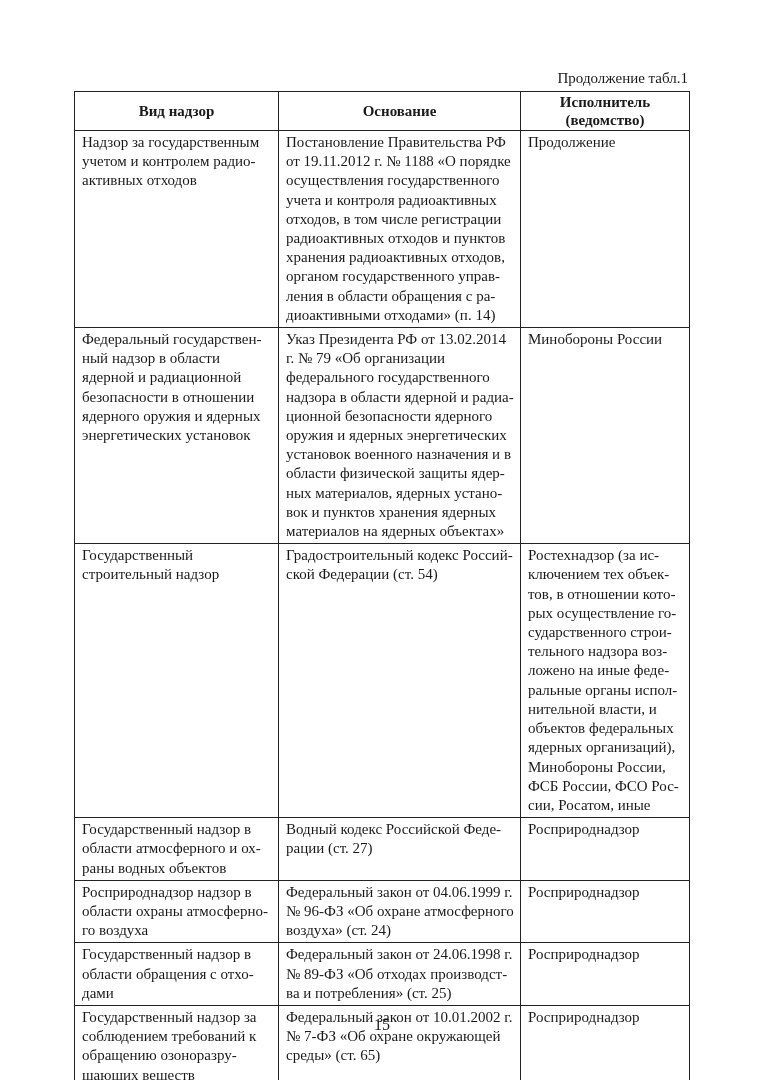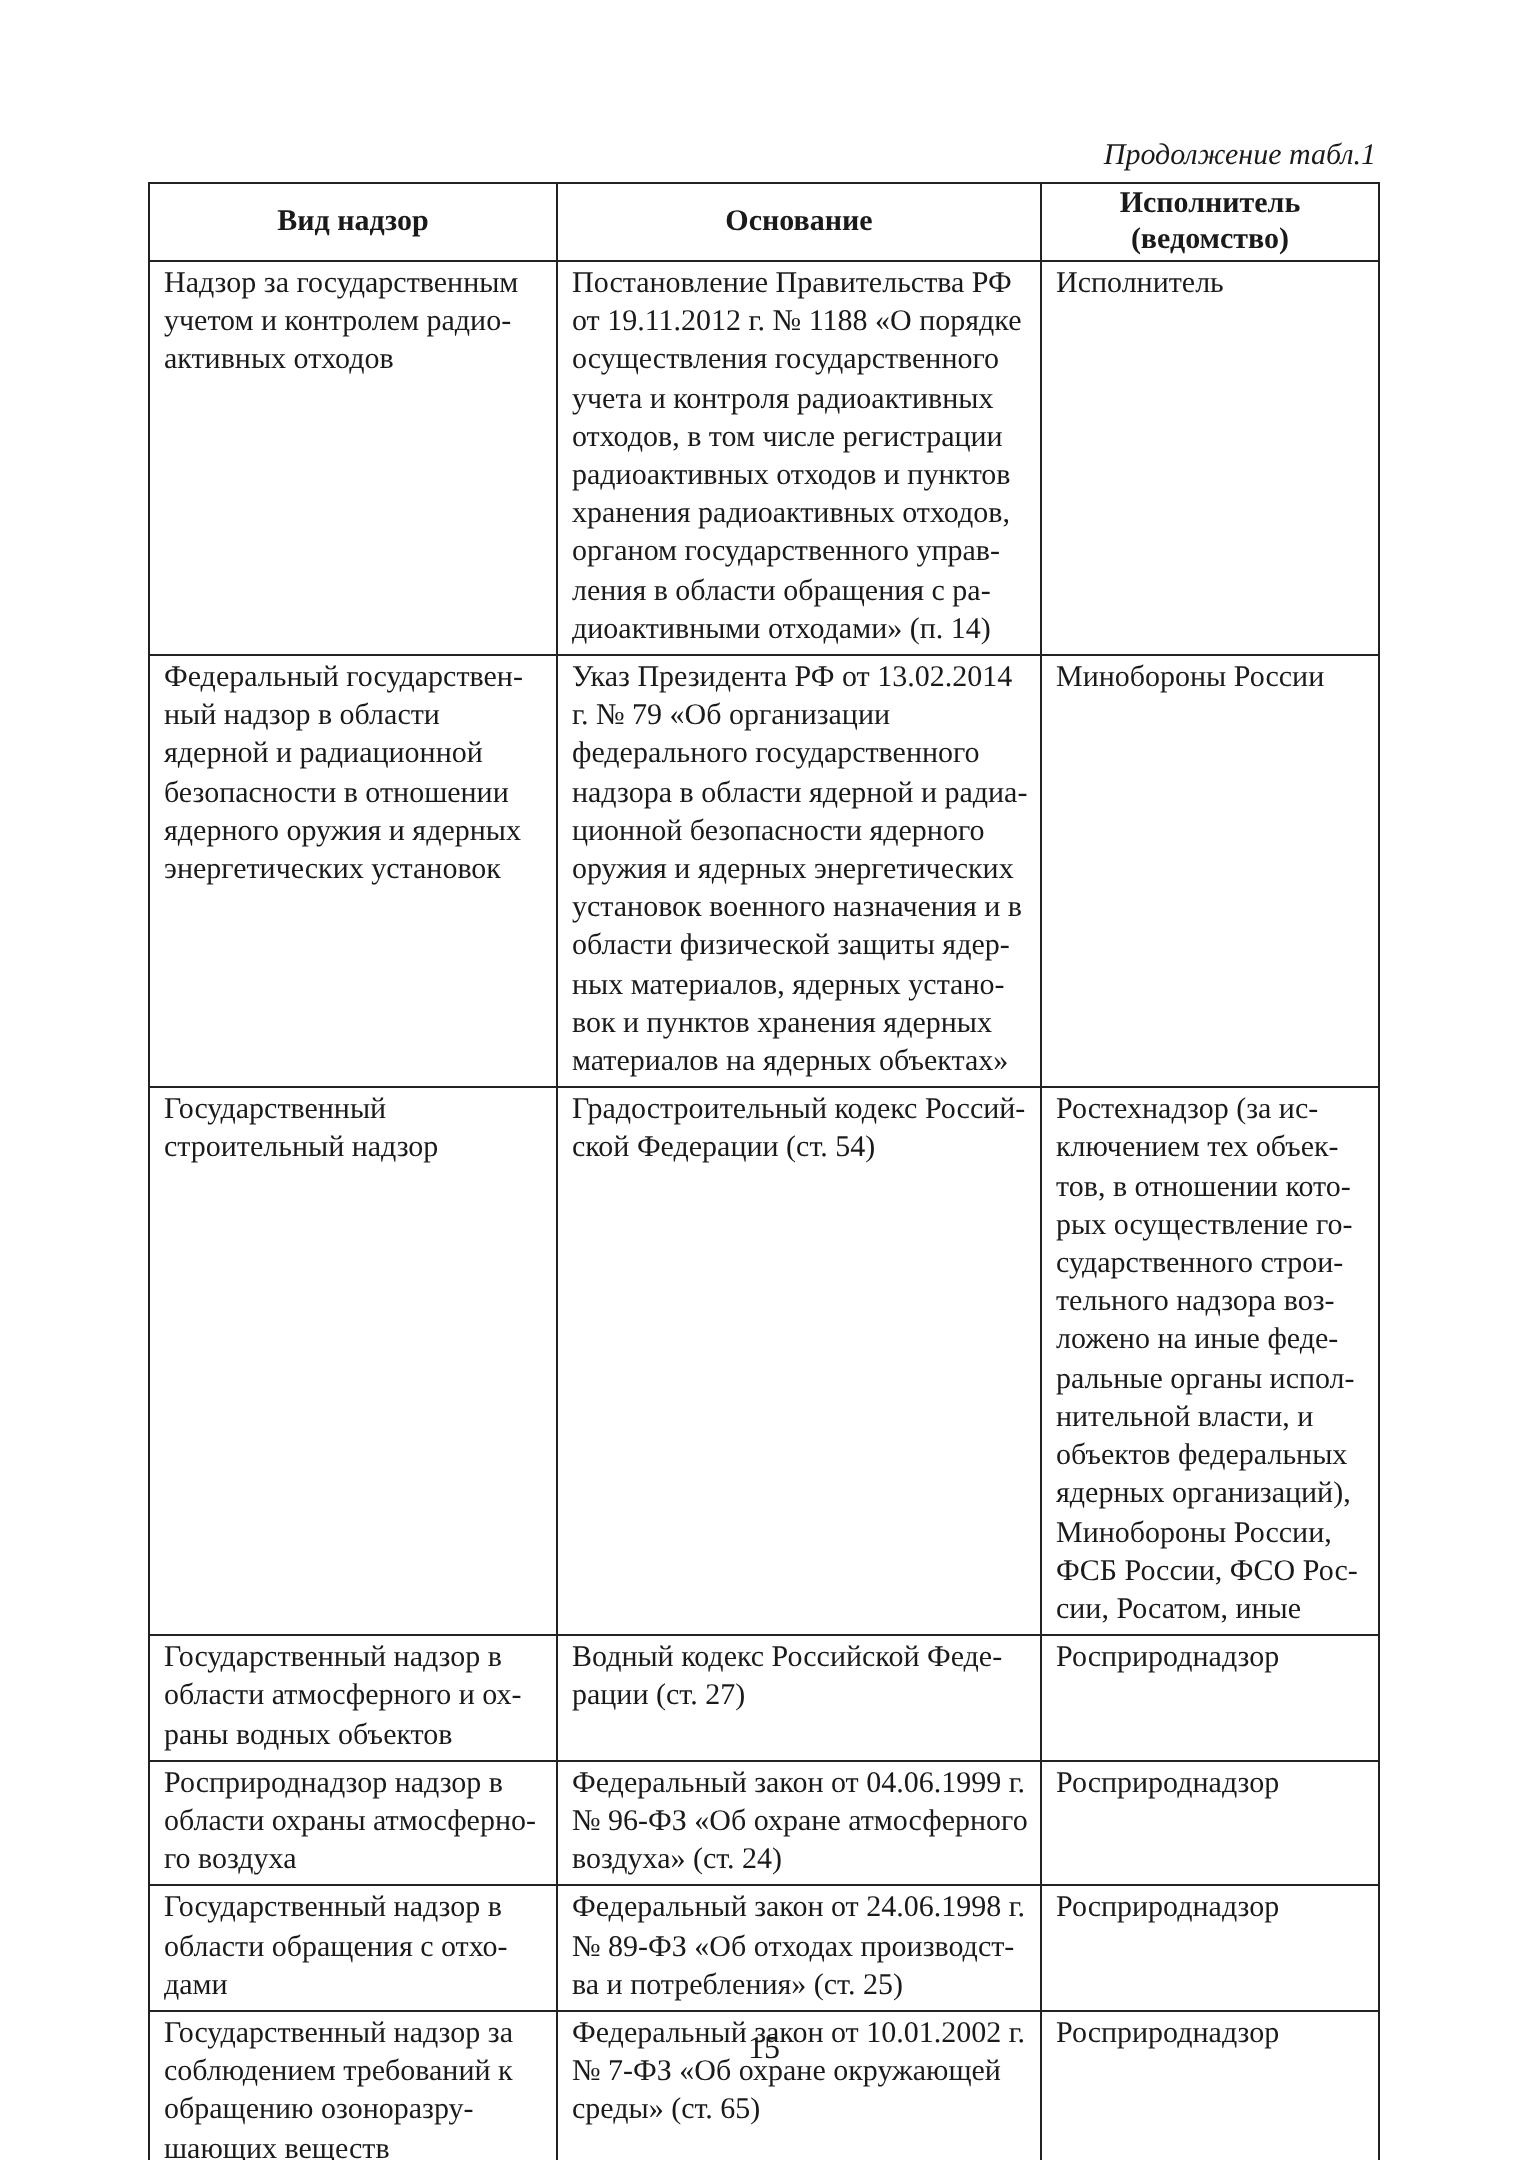--- a/index.html
+++ b/index.html
@@ -1,18 +1,18 @@
 <!DOCTYPE html>
 <html><head>
   <meta charset="utf-8">
   <style>
     html, body { margin: 0; padding: 0; background: #ffffff; }
     body { width: 764px; height: 1080px; position: relative; overflow: hidden;
            font-family: "Liberation Serif", "DejaVu Serif", serif; color: #1a1a1a; }
-    .caption { position: absolute; right: 76px; top: 70px; font-style: italic; font-size: 15px; }
+    .caption { position: absolute; right: 76px; top: 70px; font-size: 15px; }
     table { position: absolute; left: 74px; top: 91px; width: 615px; border-collapse: collapse;
             table-layout: fixed; font-size: 15px; line-height: 19.2px; }
     col.c1 { width: 204px; } col.c2 { width: 242px; } col.c3 { width: 169px; }
     th, td { border: 1.3px solid #222; vertical-align: top; padding: 2px 6px 2px 7px; text-align: left; }
     th { font-weight: bold; text-align: center; vertical-align: middle; padding: 1px 4px; line-height: 18px; }
     tr.h { height: 35px; }
     tr.r1 { height: 178px; } tr.r2 { height: 195px; margin-top: 43px; } tr.r3 { height: 247px; }
     tr.r4 { height: 56px; } tr.r5 { height: 54px; } tr.r6 { height: 54px; } tr.r7 { height: 72px; }
     .page-num { position: absolute; left: 0; width: 764px; top: 1016px; text-align: center; font-size: 16px; }
   </style>
@@ -31,21 +31,21 @@
     <tr class="h">
       <th>Вид надзор</th>
       <th>Основание</th>
       <th>Исполнитель (ведомство)</th>
     </tr>
   </thead>
   <tbody>
     <tr class="r1">
       <td>Надзор за государственным учетом и контролем радио-активных отходов</td>
       <td>Постановление Правительства РФ от 19.11.2012 г. № 1188 «О порядке осуществления государственного учета и контроля радиоактивных отходов, в том числе регистрации радиоактивных отходов и пунктов хранения радиоактивных отходов, органом государственного управ-ления в области обращения с ра-диоактивными отходами» (п. 14)</td>
-      <td>Исполнитель</td>
+      <td>Продолжение</td>
     </tr>
     <tr class="r2">
       <td>Федеральный государствен-ный надзор в области ядерной и радиационной безопасности в отношении ядерного оружия и ядерных энергетических установок</td>
       <td>Указ Президента РФ от 13.02.2014 г. № 79 «Об организации федерального государственного надзора в области ядерной и радиа-ционной безопасности ядерного оружия и ядерных энергетических установок военного назначения и в области физической защиты ядер-ных материалов, ядерных устано-вок и пунктов хранения ядерных материалов на ядерных объектах»</td>
       <td>Минобороны России</td>
     </tr>
     <tr class="r3">
       <td>Государственный строительный надзор</td>
       <td>Градостроительный кодекс Россий-ской Федерации (ст. 54)</td>
       <td>Ростехнадзор (за ис-ключением тех объек-тов, в отношении кото-рых осуществление го-сударственного строи-тельного надзора воз-ложено на иные феде-ральные органы испол-нительной власти, и объектов федеральных ядерных организаций), Минобороны России, ФСБ России, ФСО Рос-сии, Росатом, иные</td>

